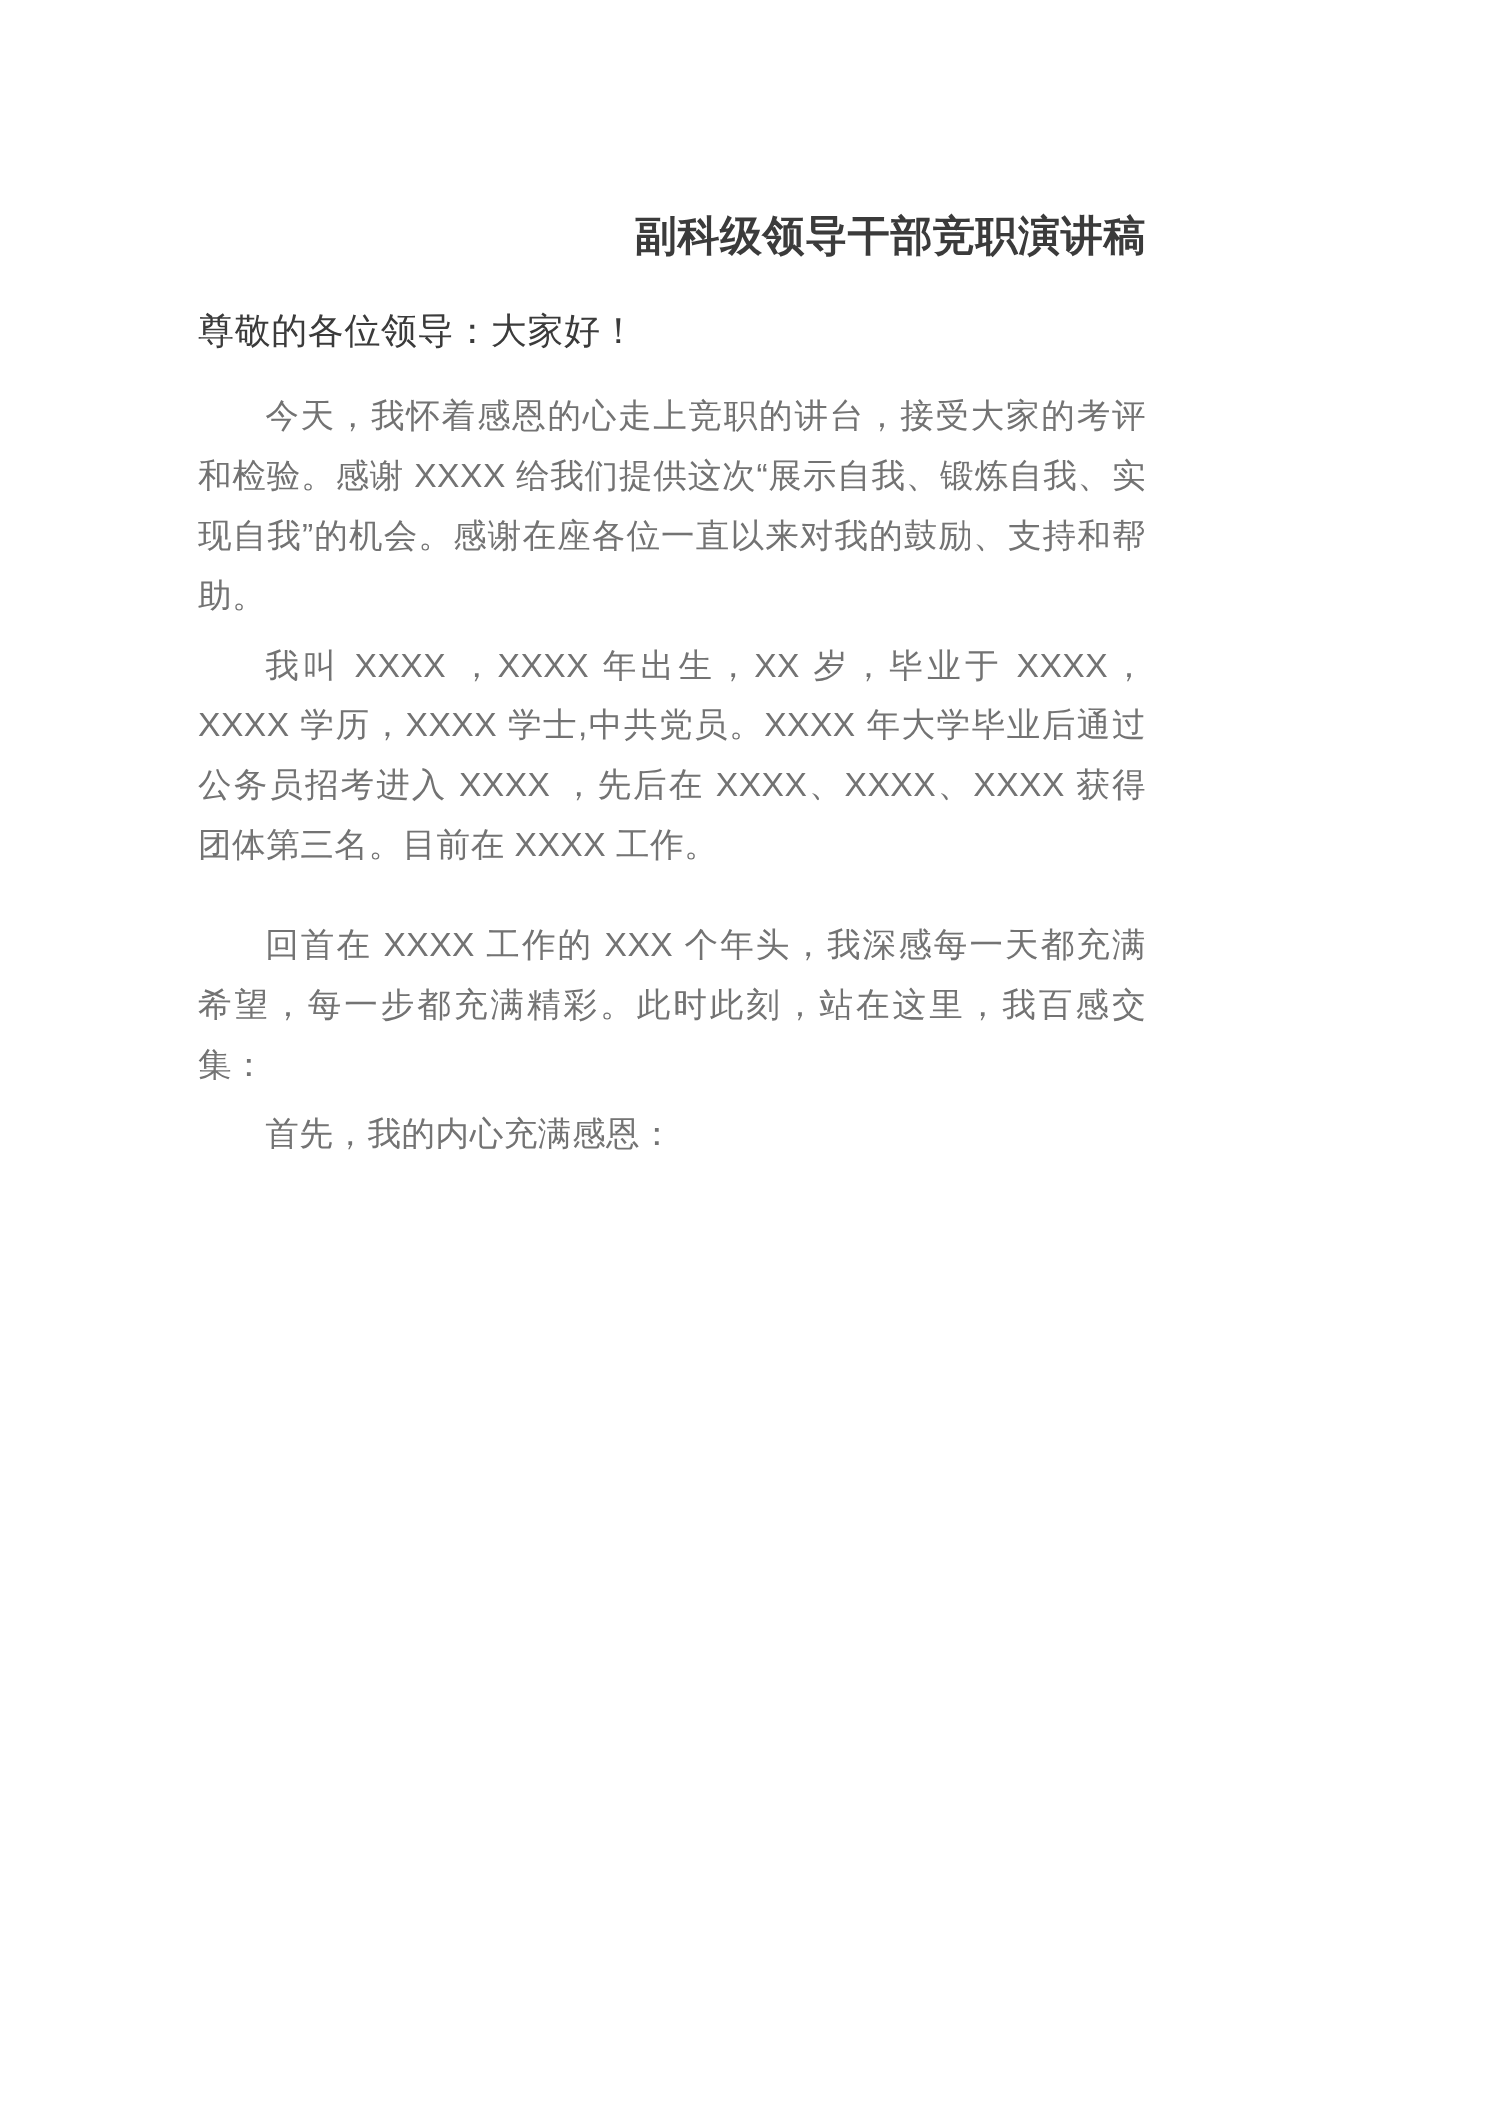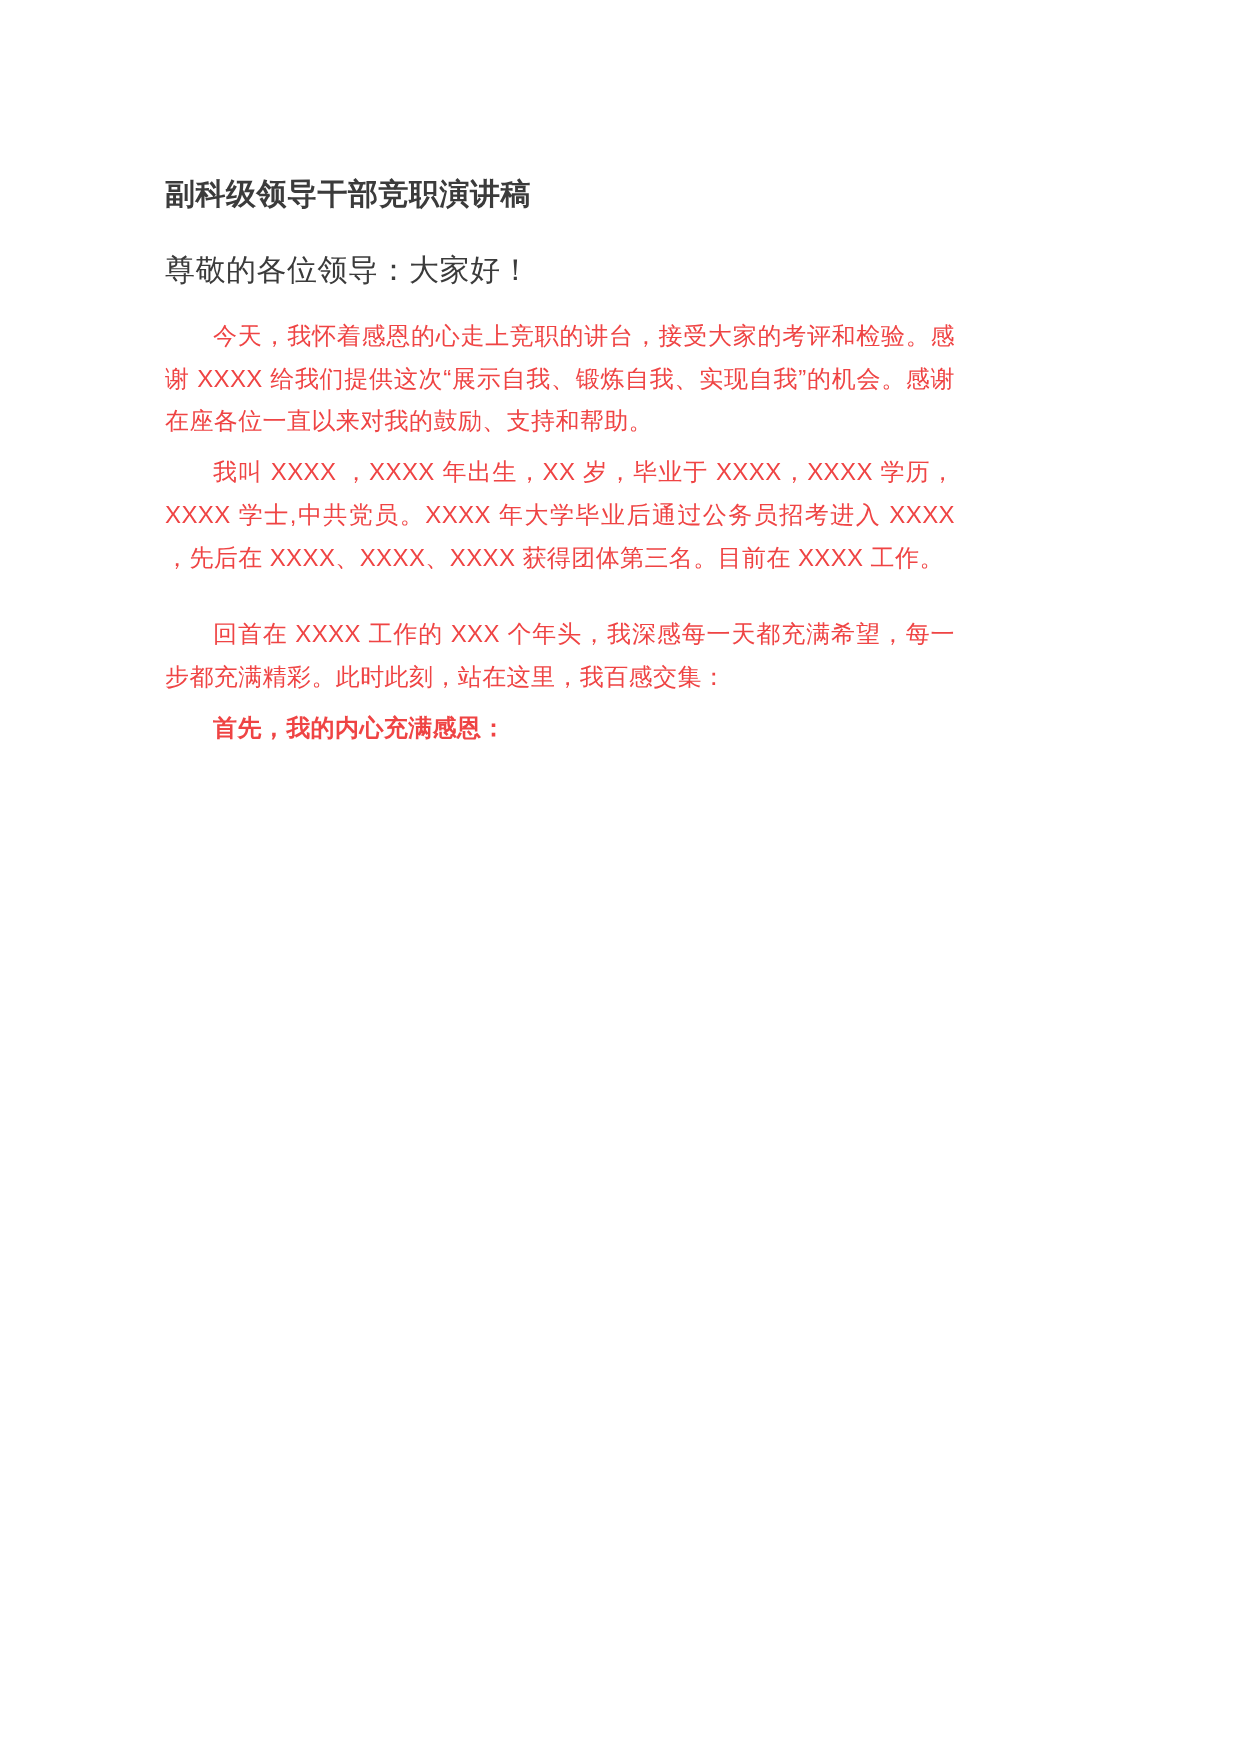--- a/index.html
+++ b/index.html
@@ -18,45 +18,46 @@
     color: #3b3b3b;
     overflow: hidden;
   }
   .content {
     position: absolute;
     left: 165px;
     top: 172px;
     width: 790px;
   }
   .doc-title {
-    font-size: 30px;
+    font-size: 35px;
     line-height: 1.45;
     color: #3b3b3b;
     margin: 0 0 32px 0;
     letter-spacing: 0.5px;
+    text-align: right;
   }
   .salutation {
     font-size: 30px;
     line-height: 1.45;
     color: #3b3b3b;
     margin: 0 0 24px 0;
     letter-spacing: 0.5px;
   }
   .para {
-    font-size: 24px;
+    font-size: 28px;
     line-height: 1.78;
-    color: #ef4444;
+    color: #737373;
     margin: 0 0 8px 0;
     text-indent: 2em;
     text-align: justify;
     text-justify: inter-ideograph;
     letter-spacing: 0.4px;
   }
   .para.bold {
-    font-weight: bold;
+    font-weight: normal;
   }
   .gap {
     height: 26px;
   }
 </style>
 </head>
 <body>
 
 <div class="page">
   <div class="content">

